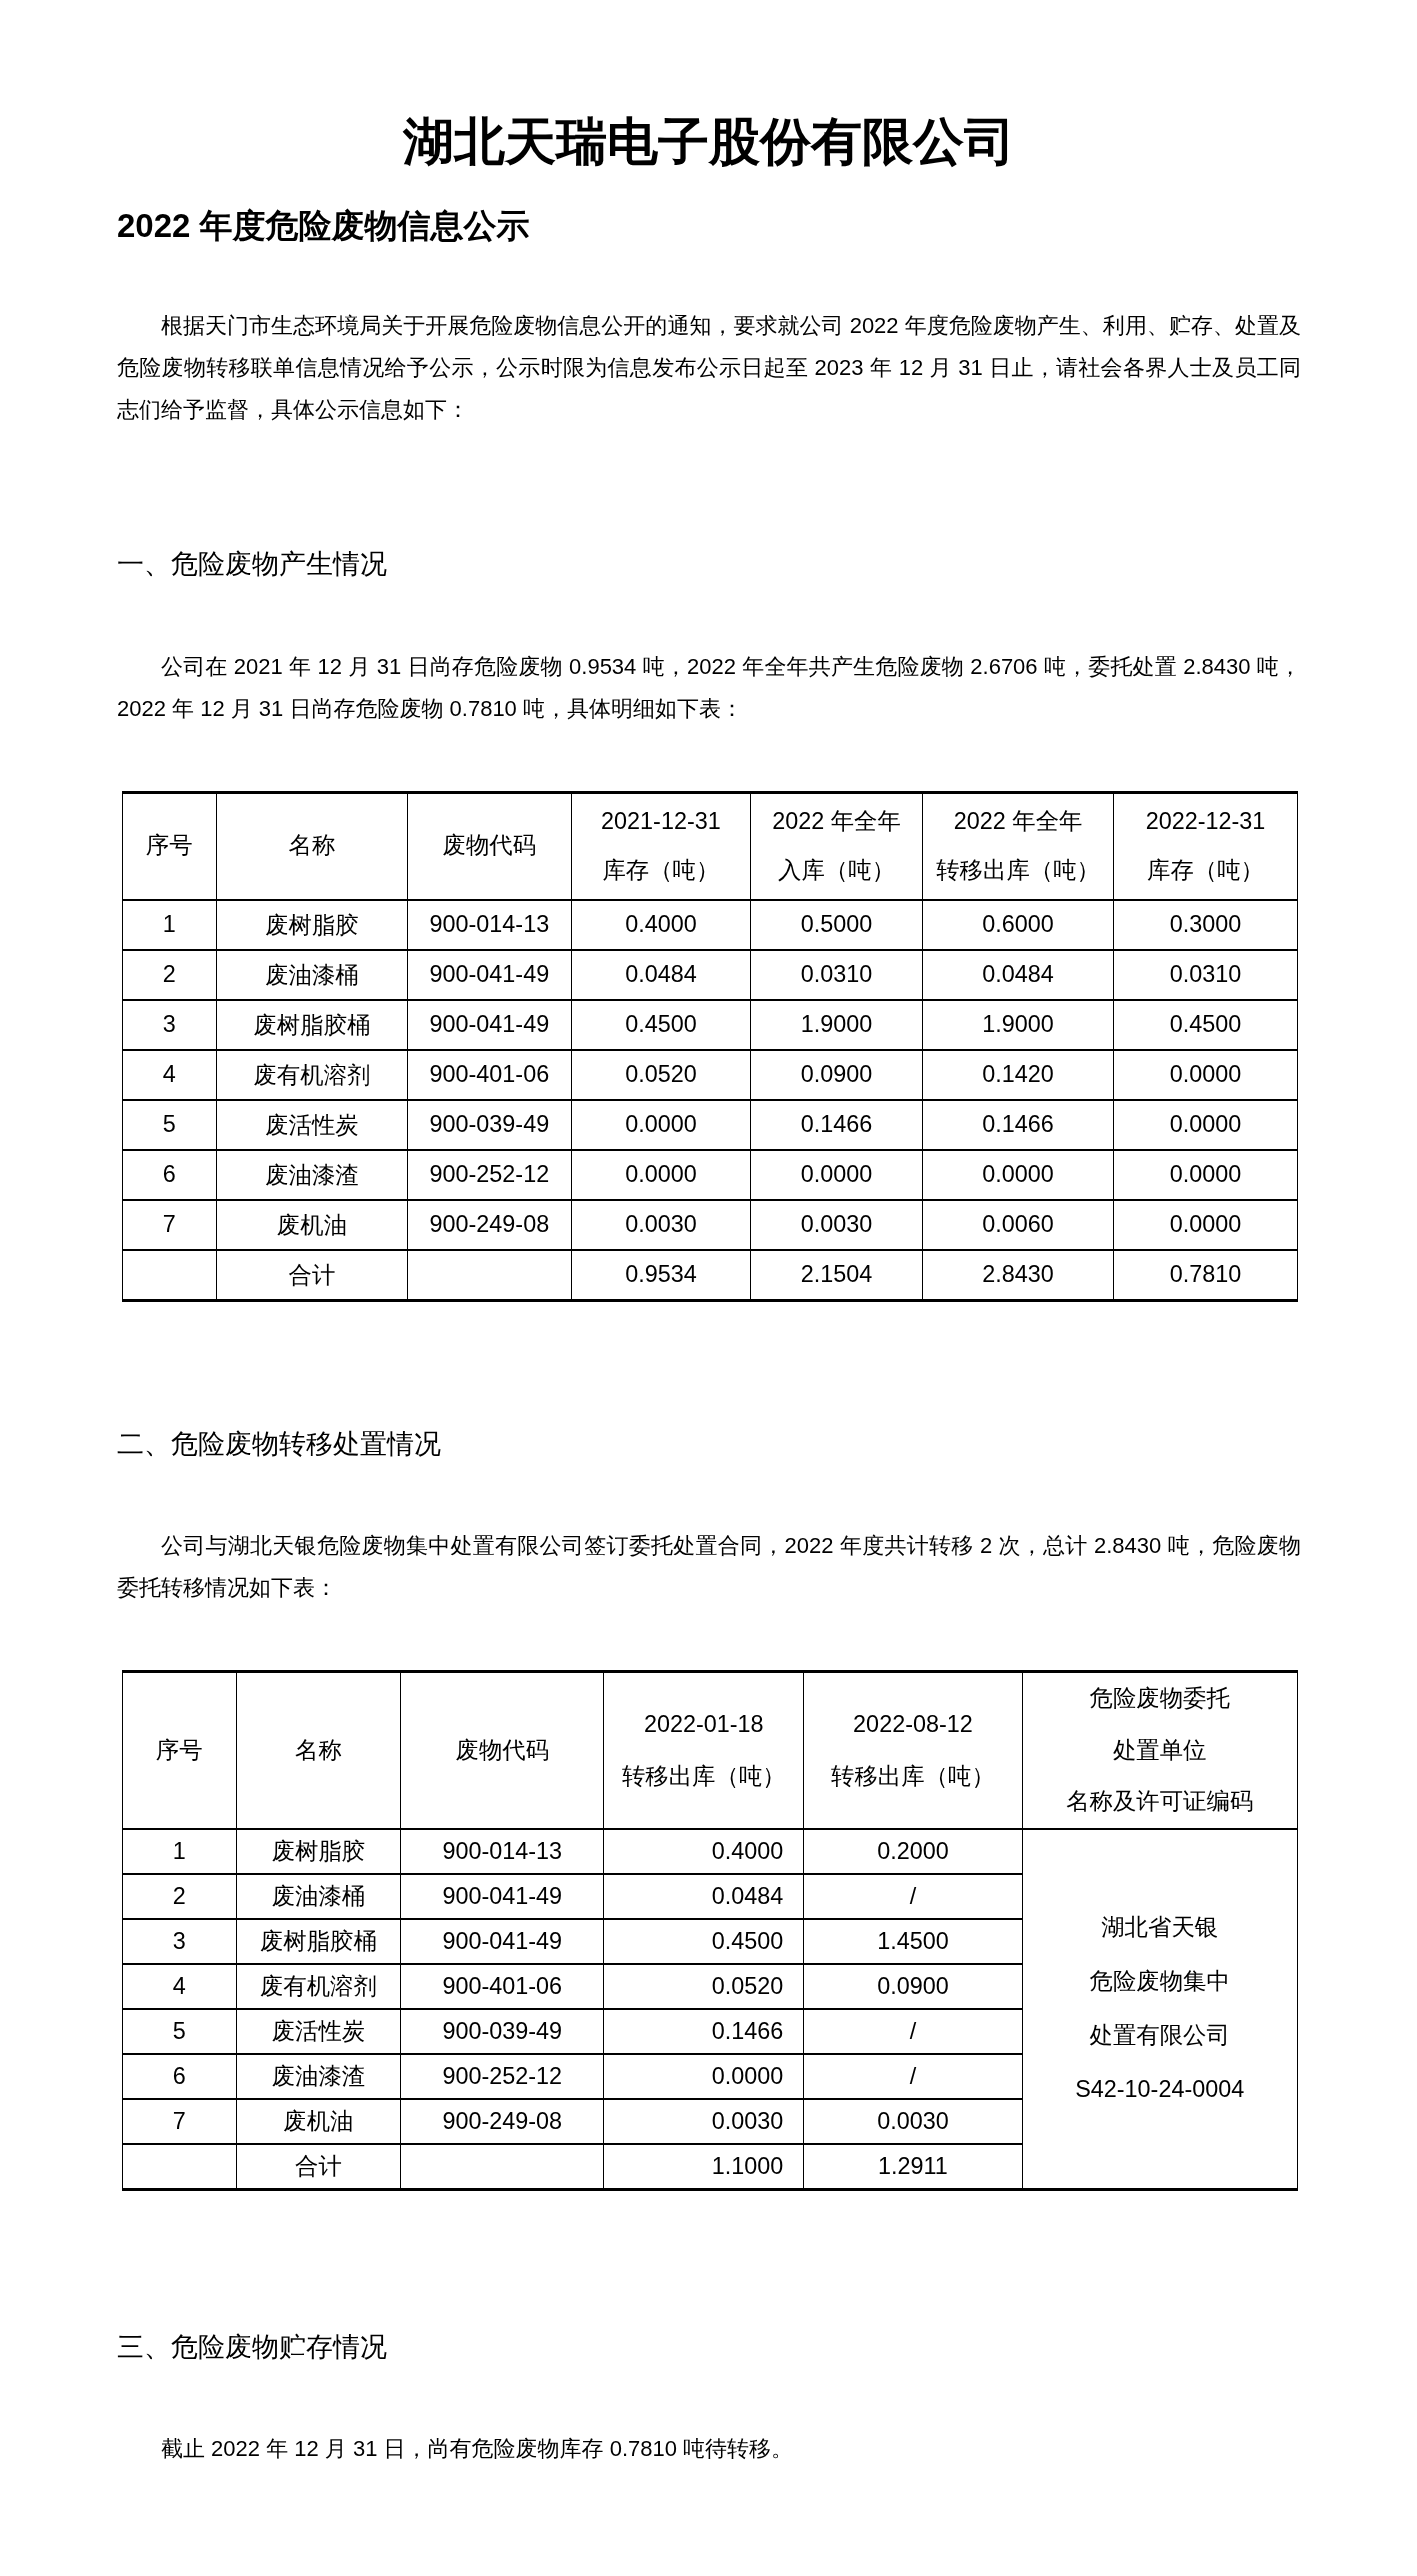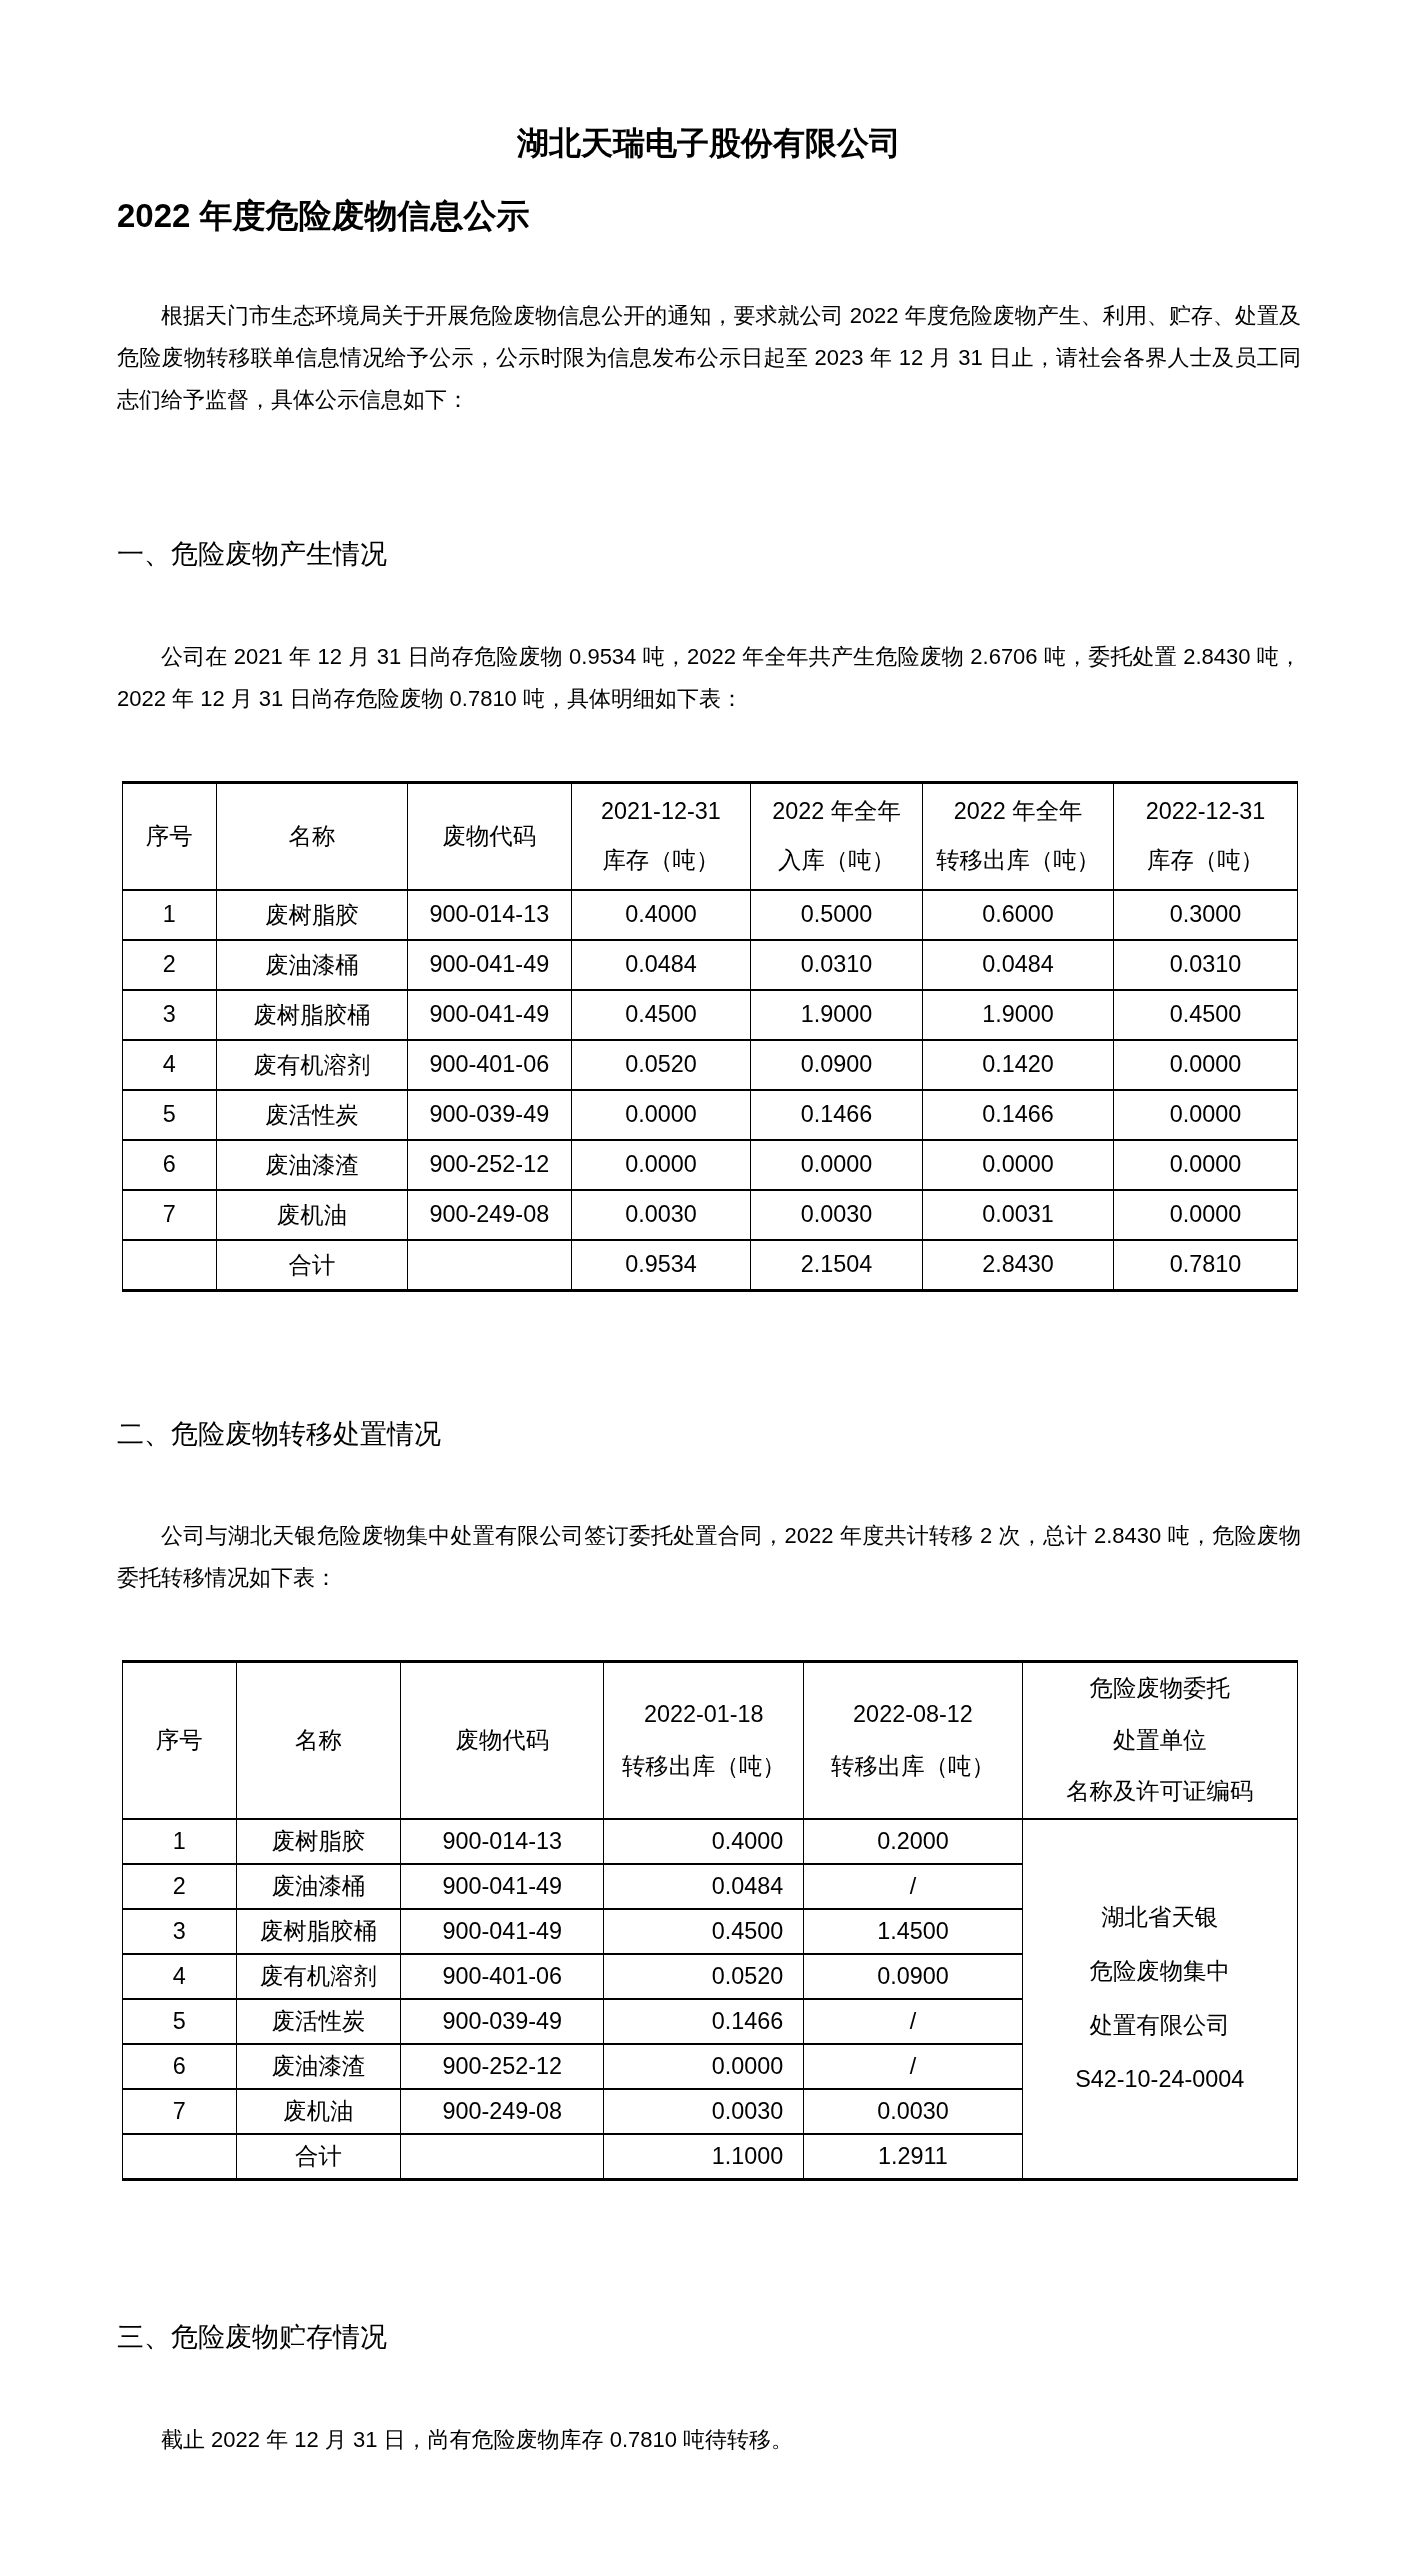--- a/index.html
+++ b/index.html
@@ -11,25 +11,25 @@
     font-family: "Liberation Sans", "DejaVu Sans", sans-serif;
   }
   .page {
     box-sizing: border-box;
     width: 1418px;
     height: 2576px;
     padding: 111px 117px 0 117px;
     overflow: hidden;
   }
   .title {
-    font-size: 32px;
+    font-size: 51px;
     font-weight: bold;
     text-align: center;
     line-height: 1.2;
-    margin: 13px;
+    margin: 0;
   }
   .subtitle {
     font-size: 33px;
     font-weight: bold;
     text-align: left;
     line-height: 1.2;
     margin: 34px 0 0 0;
   }
   .body-para {
     font-size: 22px;
@@ -170,21 +170,21 @@
         <td>0.0000</td>
         <td>0.0000</td>
         <td>0.0000</td>
       </tr>
       <tr>
         <td>7</td>
         <td>废机油</td>
         <td>900-249-08</td>
         <td>0.0030</td>
         <td>0.0030</td>
-        <td>0.0031</td>
+        <td>0.0060</td>
         <td>0.0000</td>
       </tr>
       <tr>
         <td></td>
         <td>合计</td>
         <td></td>
         <td>0.9534</td>
         <td>2.1504</td>
         <td>2.8430</td>
         <td>0.7810</td>

